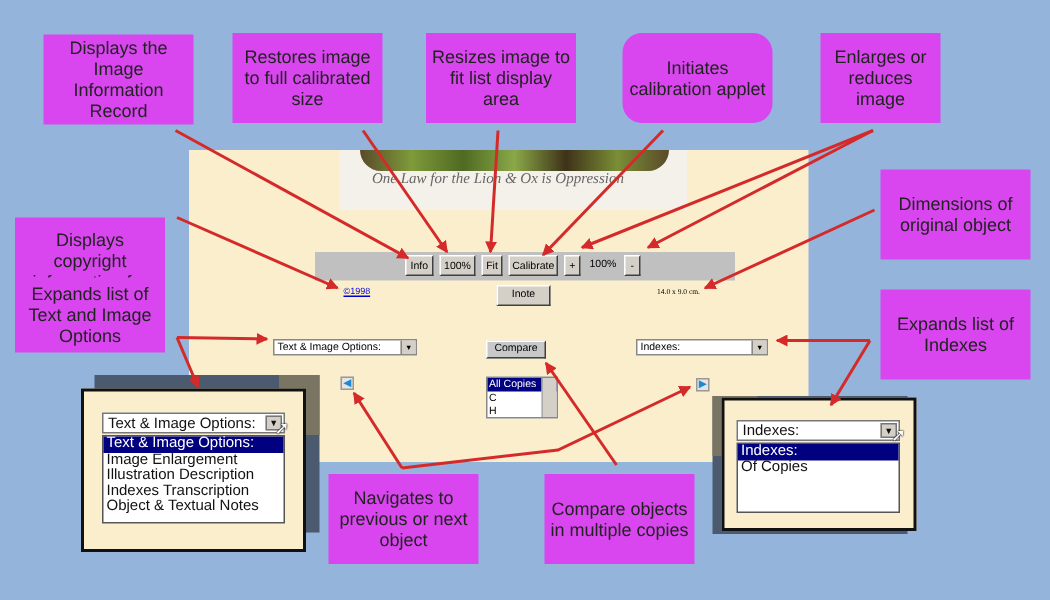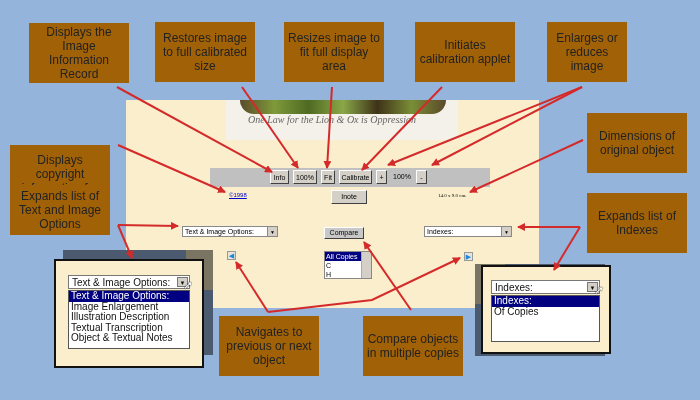--- a/index.html
+++ b/index.html
@@ -1,17 +1,17 @@
 <!DOCTYPE html>
 <html><head>
 <meta charset="utf-8">
 <style>
   html,body{margin:0;padding:0;}
   body{width:700px;height:400px;position:relative;overflow:hidden;background:#94b4dc;font-family:"Liberation Sans",sans-serif;}
-  .callout{position:absolute;background:#a16207;color:#222;font-size:12px;line-height:14px;text-align:center;display:flex;align-items:center;justify-content:center;box-sizing:border-box;padding:2px 3px;}
+  .callout{position:absolute;background:#d946ef;color:#222;font-size:12px;line-height:14px;text-align:center;display:flex;align-items:center;justify-content:center;box-sizing:border-box;padding:2px 3px;}
   .panel{position:absolute;left:126px;top:100px;width:413px;height:208px;background:#fbeecd;}
   .art{position:absolute;left:226px;top:100px;width:232px;height:40px;background:#f4f1ea;overflow:hidden;}
   .art .band{position:absolute;left:14px;top:0;width:206px;height:14px;background:linear-gradient(90deg,#5a4a2a,#7e9a3a,#4f6a22,#8aa848,#3e3218,#7a8e36,#5a4a2a);border-radius:0 0 20px 20px;}
   .art .caption{position:absolute;left:22px;top:14px;font-family:"Liberation Serif",serif;font-style:italic;font-size:10px;color:#666;white-space:nowrap;}
   .toolbar{position:absolute;left:210px;top:168px;width:280px;height:19px;background:#c0c0c0;}
   .btn{position:absolute;height:14px;top:2px;background:#d4d0c8;border:1px solid;border-color:#fff #404040 #404040 #fff;font-size:7px;line-height:14px;text-align:center;color:#000;box-sizing:border-box;}
   .tbtext{position:absolute;top:2px;font-size:7px;line-height:14px;}
   .link{position:absolute;left:229px;top:192px;font-size:6px;color:#00c;text-decoration:underline;}
   .dims{position:absolute;left:438px;top:193px;font-size:5px;font-family:"Liberation Serif",serif;}
   .inote{position:absolute;left:331px;top:190px;width:36px;height:14px;background:#d4d0c8;border:1px solid;border-color:#fff #404040 #404040 #fff;font-size:7px;line-height:12px;text-align:center;box-sizing:border-box;}
@@ -32,22 +32,22 @@
   .list .item{padding-left:2px;white-space:nowrap;}
   .list .item.active{background:#000080;color:#fff;}
   .cursor{position:absolute;font-size:12px;line-height:12px;color:#fff;text-shadow:0 0 1px #000,0 0 1px #000;}
   svg.arrows{position:absolute;left:0;top:0;}
 </style>
 </head>
 <body>
 
 <div class="callout" style="left:29px;top:23px;width:100px;height:60px;">Displays the Image Information Record</div>
 <div class="callout" style="left:155px;top:22px;width:100px;height:60px;">Restores image to full calibrated size</div>
-<div class="callout" style="left:284px;top:22px;width:100px;height:60px;">Resizes image to fit full display area</div>
-<div class="callout" style="left:415px;top:22px;width:100px;height:60px;">Initiates calibration applet</div>
+<div class="callout" style="left:284px;top:22px;width:100px;height:60px;">Resizes image to fit list display area</div>
+<div class="callout" style="left:415px;top:22px;width:100px;height:60px;border-radius:13px;">Initiates calibration applet</div>
 <div class="callout" style="left:547px;top:22px;width:80px;height:60px;">Enlarges or reduces image</div>
 <div class="callout" style="left:10px;top:109px;width:100px;height:72px;margin-top:36px;">Displays copyright information for image</div>
 <div class="callout" style="left:587px;top:113px;width:100px;height:60px;">Dimensions of original object</div>
 <div class="callout" style="left:10px;top:185px;width:100px;height:50px;">Expands list of Text and Image Options</div>
 <div class="callout" style="left:587px;top:193px;width:100px;height:60px;">Expands list of Indexes</div>
 <div class="callout" style="left:219px;top:316px;width:100px;height:60px;">Navigates to previous or next object</div>
 <div class="callout" style="left:363px;top:316px;width:100px;height:60px;">Compare objects in multiple copies</div>
 
 <div class="panel"></div>
 <div class="art">
@@ -93,21 +93,21 @@
 <div class="shadow2" style="left:186px;top:250px;width:27px;height:40px;"></div>
 <div class="popup" style="left:54px;top:259px;width:150px;height:109px;">
   <div class="dd" style="left:12px;top:14px;width:122px;height:14px;">
     <span>Text &amp; Image Options:</span>
     <span class="arrow">▼</span>
   </div>
   <div class="list" style="left:12px;top:29px;width:122px;height:59px;">
     <div class="item active">Text &amp; Image Options:</div>
     <div class="item">Image Enlargement</div>
     <div class="item">Illustration Description</div>
-    <div class="item">Textual Transcription</div>
+    <div class="item">Indexes Transcription</div>
     <div class="item">Object &amp; Textual Notes</div>
   </div>
   <div class="cursor" style="left:127px;top:18px;">➚</div>
 </div>
 
 <div class="shadow" style="left:475px;top:264px;width:130px;height:92px;"></div>
 <div class="shadow2" style="left:475px;top:264px;width:30px;height:40px;"></div>
 <div class="popup" style="left:481px;top:265px;width:130px;height:89px;">
   <div class="dd" style="left:8px;top:13px;width:109px;height:14px;">
     <span>Indexes:</span>

